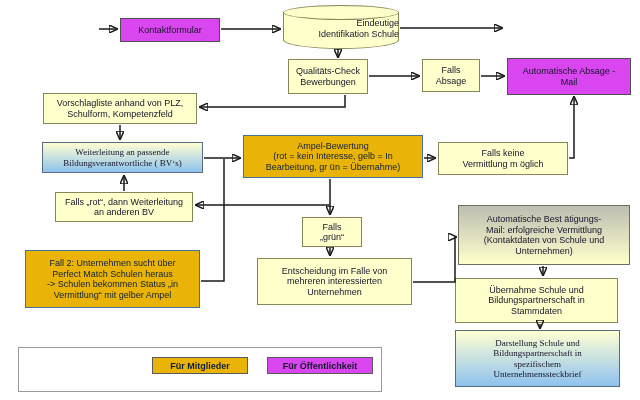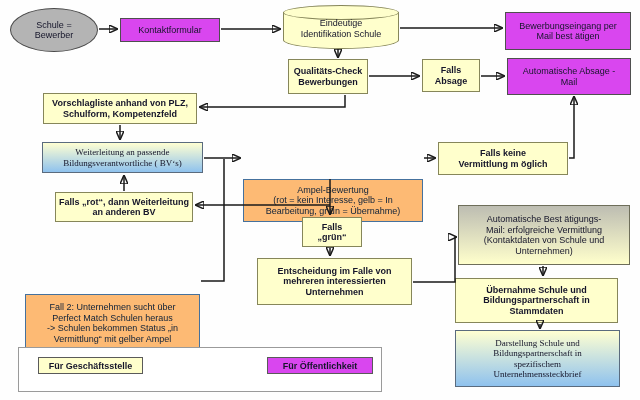--- a/index.html
+++ b/index.html
@@ -5,65 +5,61 @@
   html,body{margin:0;padding:0;background:#ffffff;}
   #stage{
     position:relative;width:640px;height:400px;background:#fefefe;
     font-family:"Liberation Sans", sans-serif;color:#15152a;overflow:hidden;
   }
   .node{
     position:absolute;box-sizing:border-box;border:1px solid #7c7c50;
     display:flex;align-items:center;justify-content:center;text-align:center;
     font-size:9px;line-height:10.5px;white-space:pre-line;padding:1px 2px;
   }
-  .yellow{background:#ffffcc;border-color:#86865a;font-weight:bold;}
-  .blue{background:#fdba74;border-color:#45719d;color:#0d2038;margin-top:44px;}
+  .yellow{background:#ffffcc;border-color:#86865a;}
+  .blue{background:#eab308;border-color:#45719d;color:#0d2038;}
   .gray{background:#d946ef;border-color:#4f4f4f;}
   .grad-yb{background:linear-gradient(#ffffd2,#8fc2ee);border-color:#5a6b7e;font-family:Liberation Serif, serif;}
   .grad-gy{background:linear-gradient(#bdbdb2,#ffffcc);border-color:#6e6e5a;}
   .ellipse{border-radius:50%;background:#b4b4b4;border-color:#4a4a4a;}
   
   .cylinder{border:none;background:none;padding:0;}
   .cyl-top{position:absolute;left:0;right:0;top:0;height:15px;border:1px solid #86865a;
     border-radius:50%;background:#ffffcc;box-sizing:border-box;z-index:2;}
   .cyl-body{position:absolute;left:0;right:0;top:7px;bottom:0;background:#ffffcc;
     border:1px solid #86865a;border-top:none;box-sizing:border-box;
     border-radius:0 0 58px 58px / 0 0 9px 9px;z-index:1;}
-  .cyl-label{position:absolute;left:0;right:0;top:13px;z-index:3;text-align:center;
+  .cyl-label{position:absolute;left:0;right:0;top:13px;z-index:3;text-align:right;
     font-size:9px;line-height:10.5px;white-space:pre-line;}
   
   .legend-box{position:absolute;left:18px;top:347px;width:364px;height:45px;
     background:#ffffff;border:1px solid #9a9a9a;box-sizing:border-box;}
   .legend-item{
     position:absolute;top:357px;height:17px;box-sizing:border-box;border:1px solid #5a5a5a;
     display:flex;align-items:center;justify-content:center;
     font-size:9px;font-weight:bold;
   }
   svg#arrows{position:absolute;left:0;top:0;pointer-events:none;z-index:5;}
   svg#arrows path{stroke:#1a1a1a;stroke-width:1.5;fill:none;}
 </style>
 </head>
 <body>
 
 <div id="stage">
 
-  <div class="node ellipse" style="left:10px;top:8px;width:88px;height:44px">Schule =
-Bewerber</div>
 
   <div class="node gray" style="left:120px;top:18px;width:100px;height:24px">Kontaktformular</div>
 
   <div class="node cylinder" style="left:283px;top:5px;width:116px;height:44px">
     <div class="cyl-body"></div>
     <div class="cyl-top"></div>
     <div class="cyl-label">Eindeutige
 Identifikation Schule</div>
   </div>
 
-  <div class="node gray" style="left:505px;top:12px;width:126px;height:38px">Bewerbungseingang per
-Mail best ätigen</div>
 
   <div class="node yellow" style="left:288px;top:59px;width:80px;height:35px">Qualitäts-Check
 Bewerbungen</div>
 
   <div class="node yellow" style="left:422px;top:59px;width:58px;height:33px">Falls
 Absage</div>
 
   <div class="node gray" style="left:507px;top:58px;width:124px;height:37px">Automatische Absage -
 Mail</div>
 
@@ -103,21 +99,20 @@
   <div class="node yellow" style="left:455px;top:278px;width:163px;height:45px">Übernahme Schule und
 Bildungspartnerschaft in
 Stammdaten</div>
 
   <div class="node grad-yb" style="left:455px;top:330px;width:165px;height:57px">Darstellung Schule und
 Bildungspartnerschaft in
 spezifischem
 Unternehmenssteckbrief</div>
 
   <div class="legend-box"></div>
-  <div class="legend-item yellow" style="left:38px;width:105px">Für Geschäftsstelle</div>
   <div class="legend-item blue" style="left:152px;width:96px">Für Mitglieder</div>
   <div class="legend-item gray" style="left:267px;width:106px">Für Öffentlichkeit</div>
 
   <svg id="arrows" width="640" height="400" viewBox="0 0 640 400">
     <defs>
       <marker id="ah" markerUnits="userSpaceOnUse" markerWidth="9" markerHeight="8" refX="8" refY="4" orient="auto">
         <path d="M0,0 L9,4 L0,8 z" fill="#1a1a1a" stroke="none"></path>
       </marker>
     </defs>
     <path d="M99,29 H117" marker-end="url(#ah)"></path>

